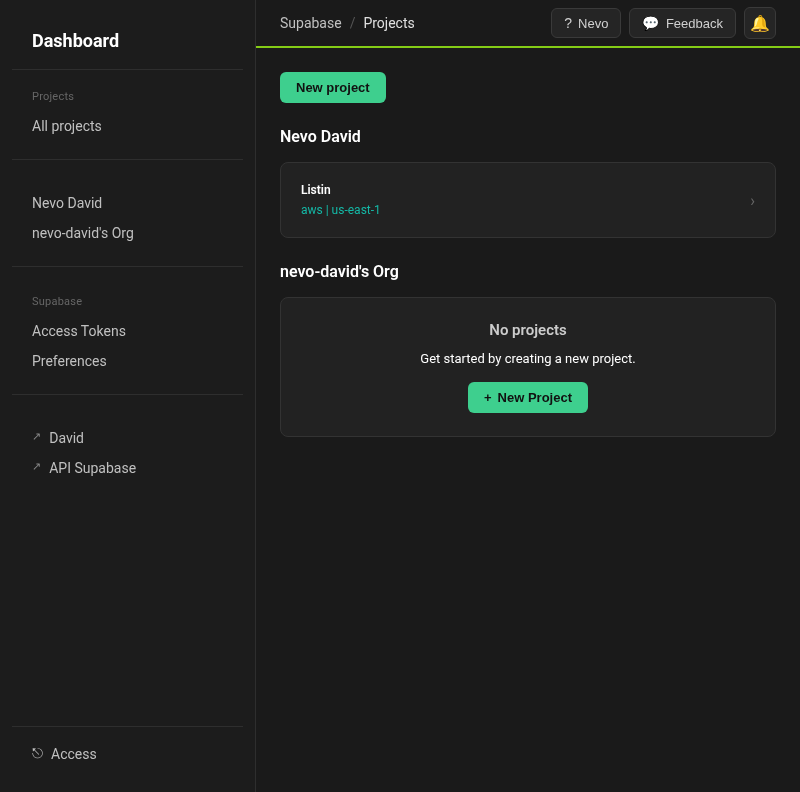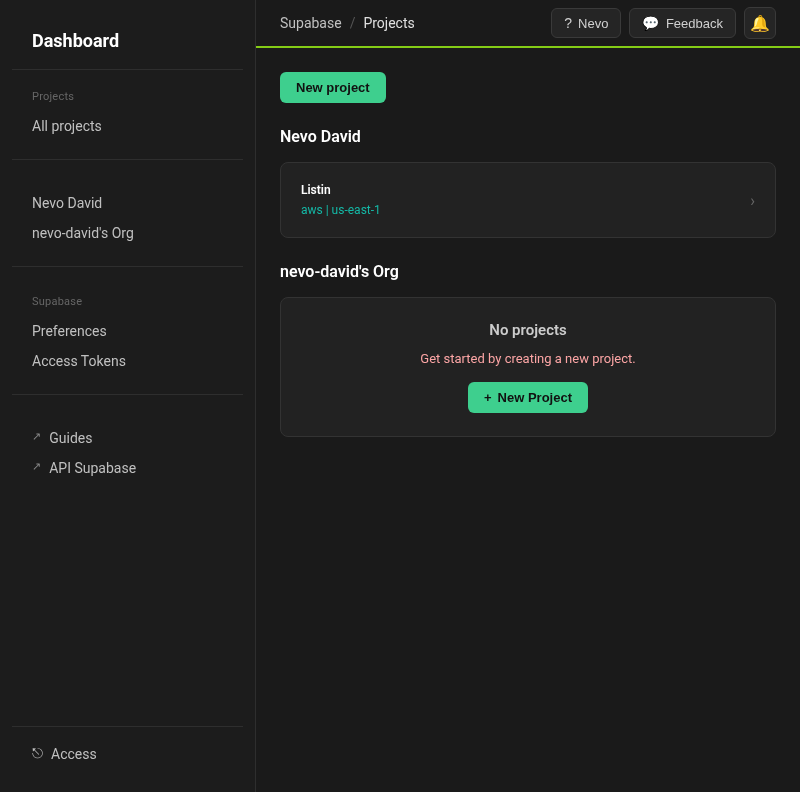--- a/index.html
+++ b/index.html
@@ -233,21 +233,21 @@
     }
 
     .empty-title {
       font-size: 15px;
       font-weight: 600;
       color: #ccc;
     }
 
     .empty-subtitle {
       font-size: 13px;
-      color: #fca5a5;
+      color: #ffffff;
     }
 
     .btn-new-project-green {
       display: flex;
       align-items: center;
       gap: 6px;
       background-color: #3ecf8e;
       color: #111;
       border: none;
       border-radius: 6px;
@@ -284,33 +284,33 @@
       <div class="sidebar-item">
         <span>nevo-david's Org</span>
       </div>
     </div>
 
     <hr class="sidebar-divider">
 
     <div class="sidebar-section">
       <div class="sidebar-section-label">Supabase</div>
       <div class="sidebar-item">
+        <span>Access Tokens</span>
+      </div>
+      <div class="sidebar-item">
         <span>Preferences</span>
       </div>
-      <div class="sidebar-item">
-        <span>Access Tokens</span>
-      </div>
     </div>
 
     <hr class="sidebar-divider">
 
     <div class="sidebar-section">
       <div class="sidebar-item">
         <span class="ext-icon">↗</span>
-        <span>Guides</span>
+        <span>David</span>
       </div>
       <div class="sidebar-item">
         <span class="ext-icon">↗</span>
         <span>API Supabase</span>
       </div>
     </div>
 
     <div class="sidebar-bottom">
       <div class="sidebar-logout">
         <span style="font-size:14px;">⎋</span>

